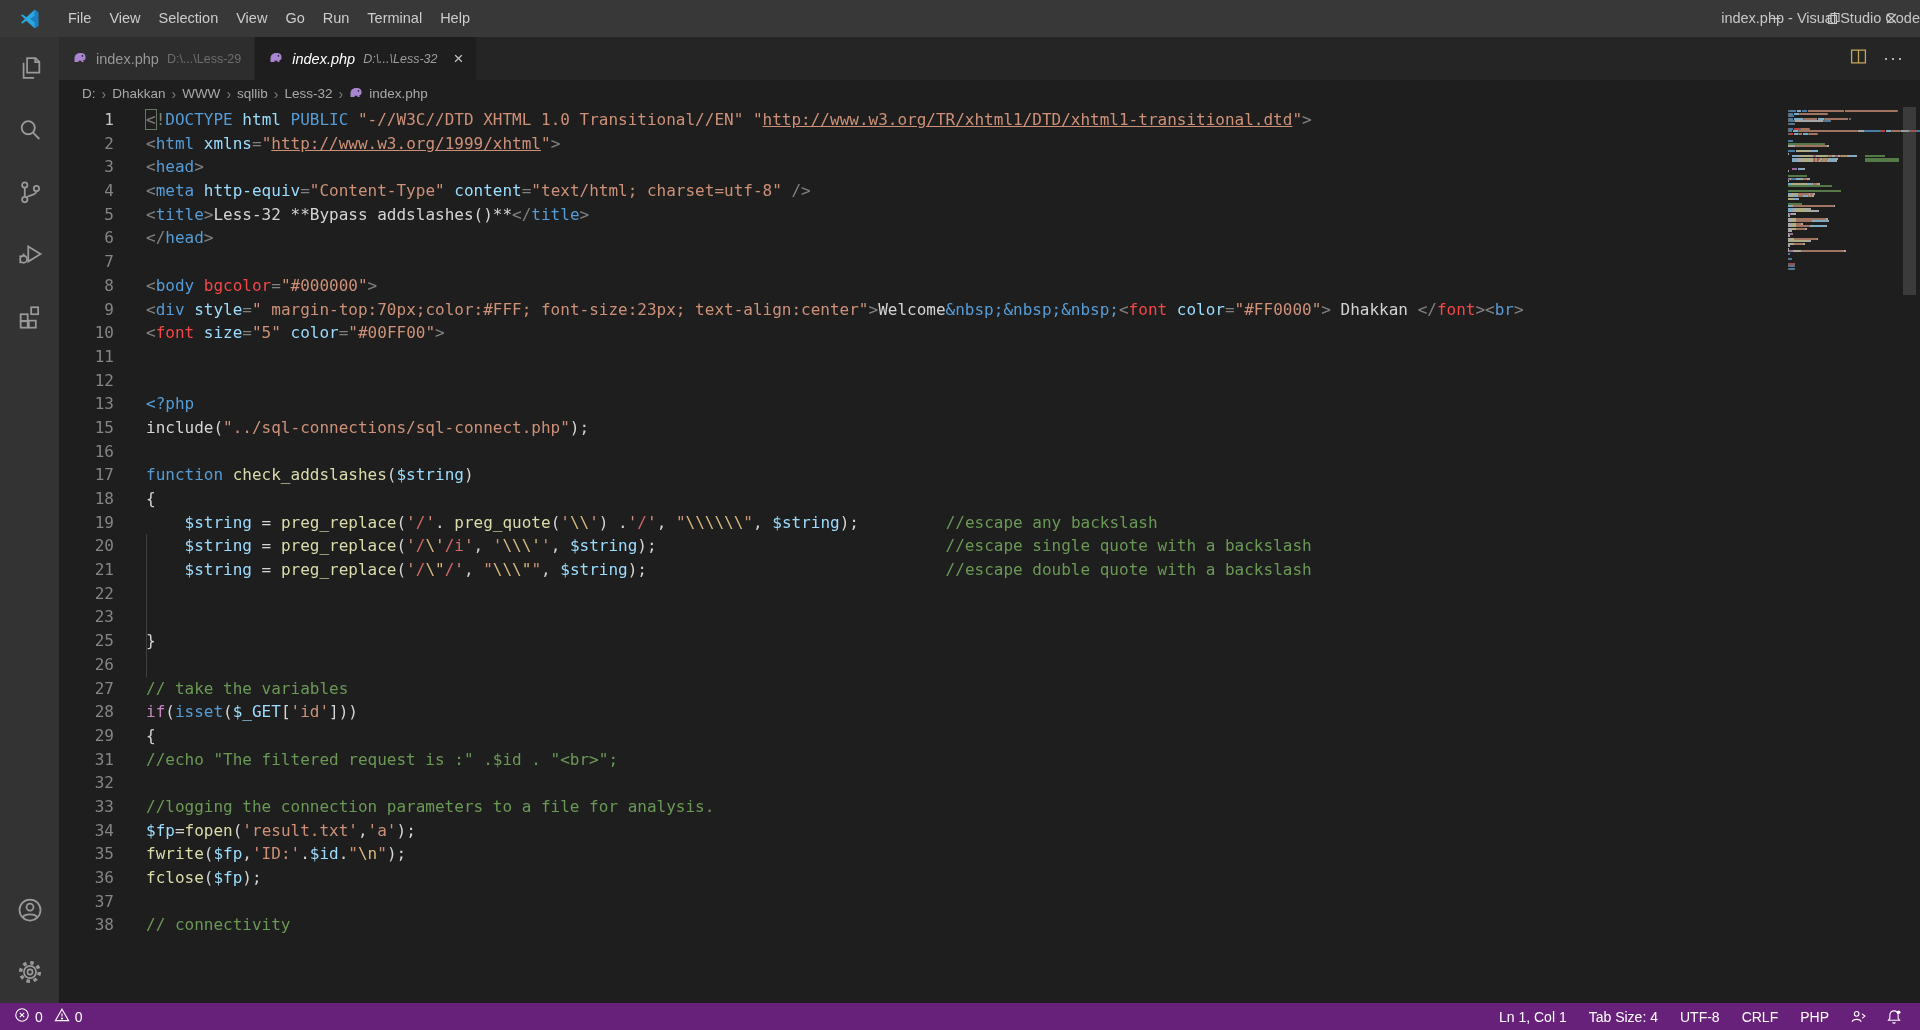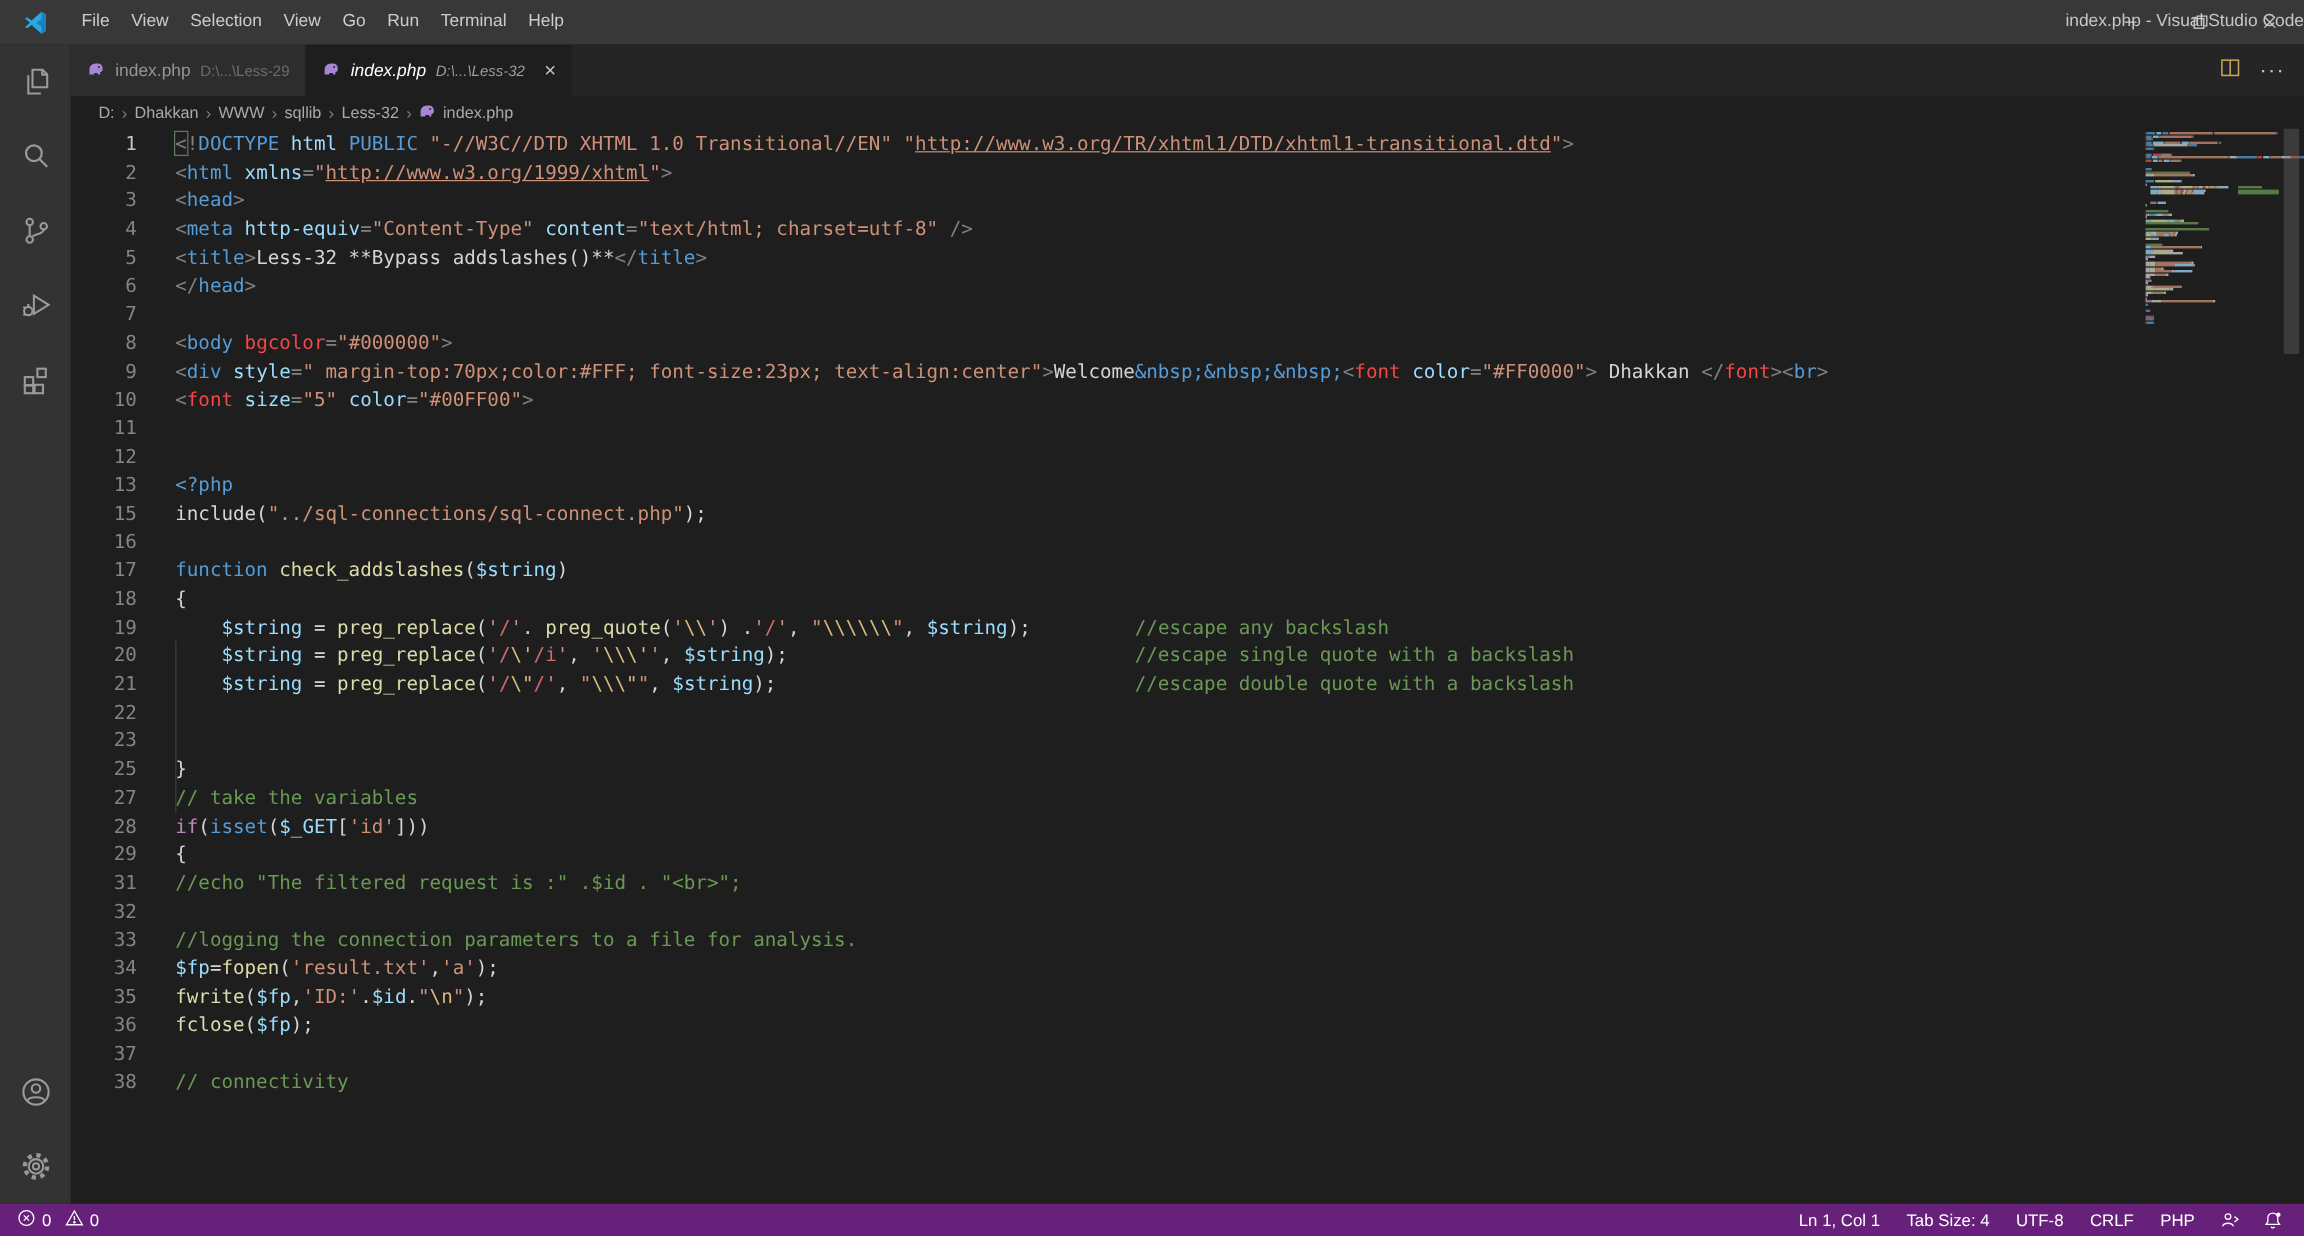--- a/index.html
+++ b/index.html
@@ -308,20 +308,24 @@
           </div>
           <div class="line-row">
             <span class="ln">23</span>
             <span class="lc"></span>
           </div>
           <div class="line-row">
             <span class="ln">25</span>
             <span class="lc"><span class="tk-o">}</span></span>
           </div>
           <div class="line-row">
+            <span class="ln">26</span>
+            <span class="lc"></span>
+          </div>
+          <div class="line-row">
             <span class="ln">27</span>
             <span class="lc"><span class="tk-c">// take the variables</span></span>
           </div>
           <div class="line-row">
             <span class="ln">28</span>
             <span class="lc"><span class="tk-k">if</span><span class="tk-o">(</span><span class="tk-t">isset</span><span class="tk-o">(</span><span class="tk-v">$_GET</span><span class="tk-o">[</span><span class="tk-s">'id'</span><span class="tk-o">]))</span></span>
           </div>
           <div class="line-row">
             <span class="ln">29</span>
             <span class="lc"><span class="tk-o">{</span></span>

